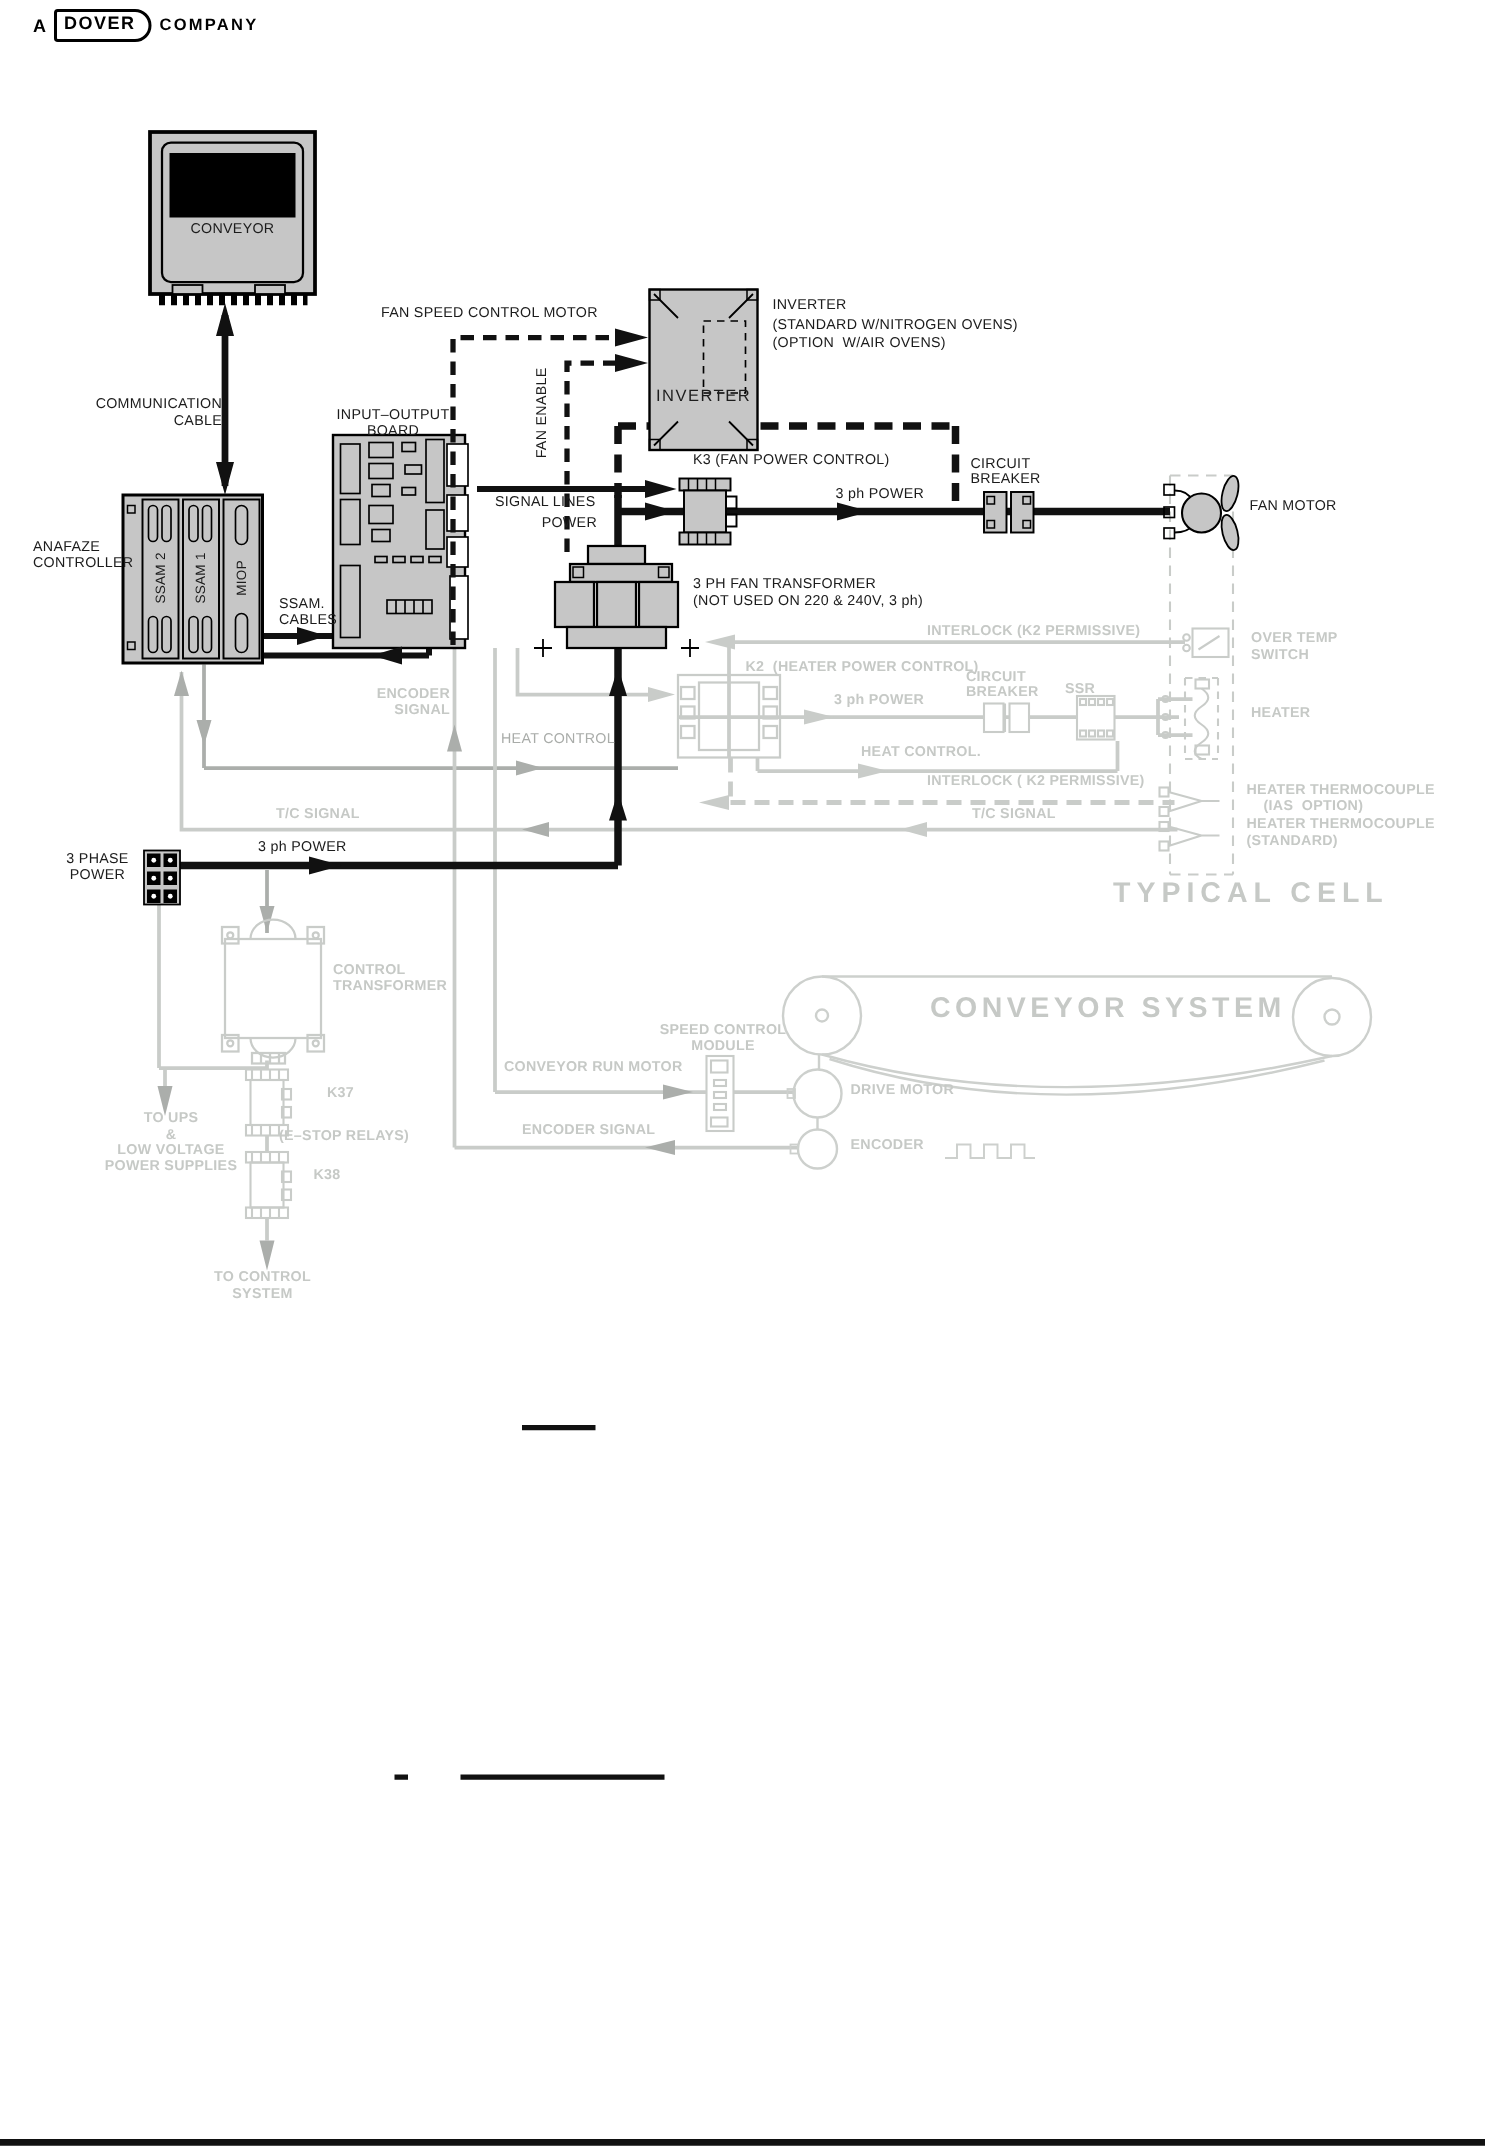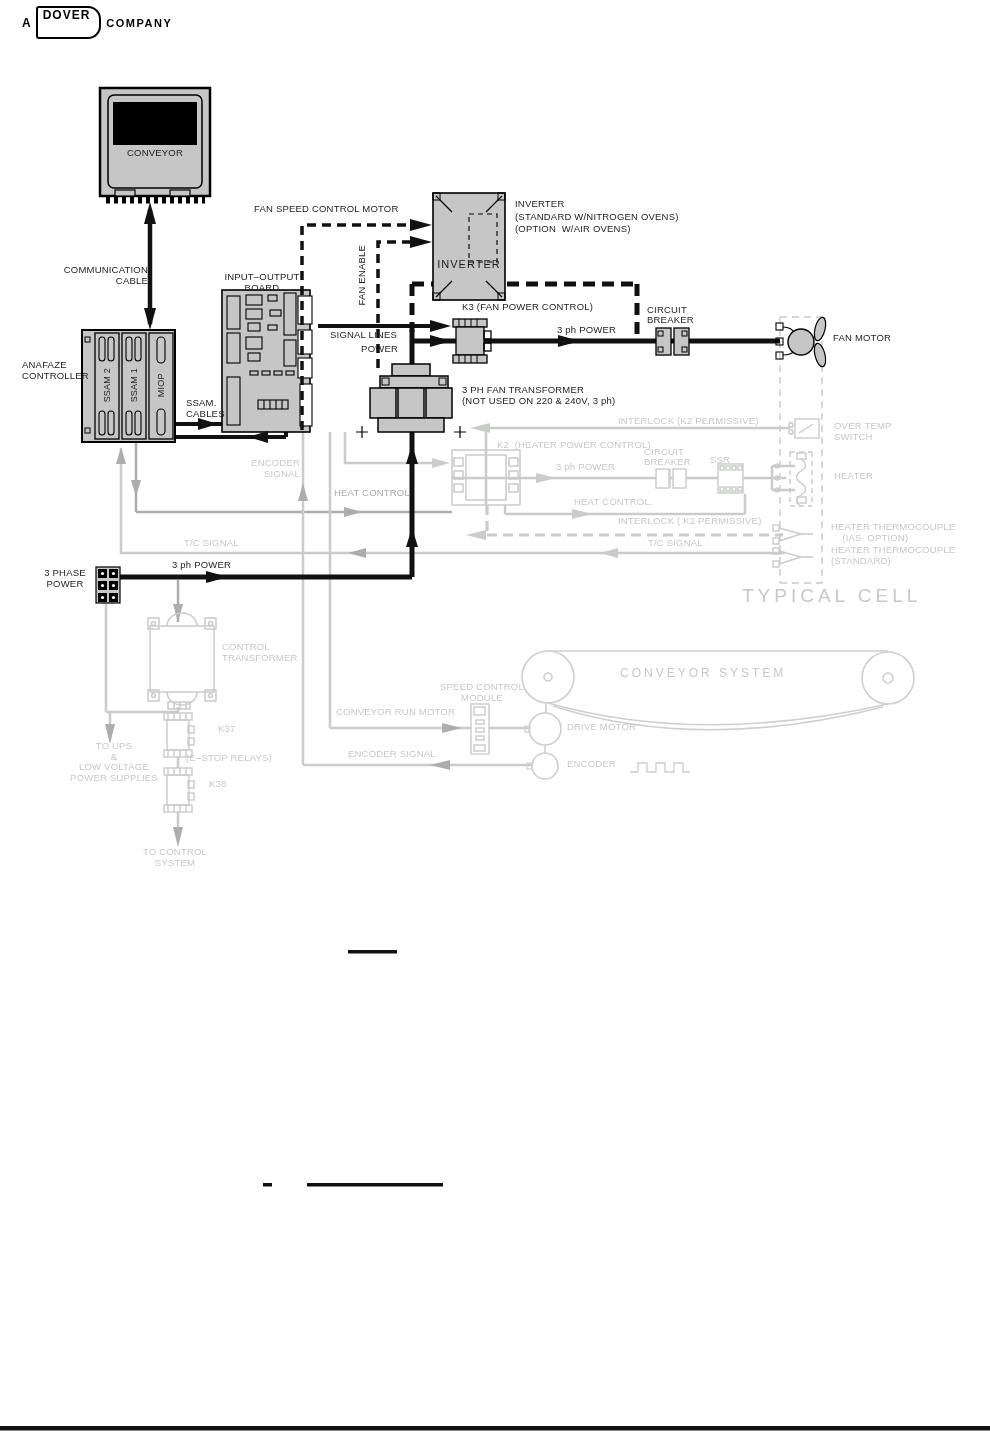--- a/index.html
+++ b/index.html
@@ -1,35 +1,35 @@
 <!DOCTYPE html>
 <html><head>
 <meta charset="utf-8">
 <style>
   html,body{margin:0;padding:0;background:#fff;}
   #page{position:relative;width:990px;height:1432px;background:#fff;overflow:hidden;
         font-family:"Liberation Sans",sans-serif;}
   #diagram-svg{position:absolute;left:0;top:0;z-index:1;}
   .lbl{position:absolute;z-index:2;font-size:9.5px;line-height:10.5px;color:#1c1c1c;
        letter-spacing:.2px;white-space:pre;}
-  .light{color:#c6c9c6;}
+  .light{color:#c6c9c6;font-weight:bold;}
   .mid{color:#a9aca9;}
   .ctr{text-align:center;}
   .rgt{text-align:right;}
   .rot{transform:rotate(-90deg);transform-origin:center center;}
   .big{font-size:19px;letter-spacing:4px;line-height:22px;}
-  .big2{font-size:12px;letter-spacing:3px;line-height:20px;}
+  .big2{font-size:19px;letter-spacing:3px;line-height:20px;}
   .inv{font-size:11px;letter-spacing:1px;}
   
   #logo{position:absolute;left:20px;top:4px;z-index:3;}
   #brand{font-weight:bold;font-size:34px;letter-spacing:-1px;line-height:36px;}
   #tagline{display:flex;align-items:center;gap:5px;margin-top:2px;margin-left:2px;}
   #tagline .a{font-size:12px;font-weight:bold;color:#000;}
   #tagline .box{border:2.5px solid #000;border-radius:3px 13px 13px 3px;
-    padding:0 9px 15px 5px;font-size:12px;font-weight:bold;letter-spacing:1px;color:#000;}
+    padding:0 9px 4px 5px;font-size:12px;font-weight:bold;letter-spacing:1px;color:#000;}
   #tagline .co{font-size:11px;font-weight:bold;letter-spacing:1.5px;color:#000;}
 </style>
 </head>
 <body>
 
 <div id="page">
 
   <div id="logo">
     <div id="tagline">
       <span class="a">A</span>

